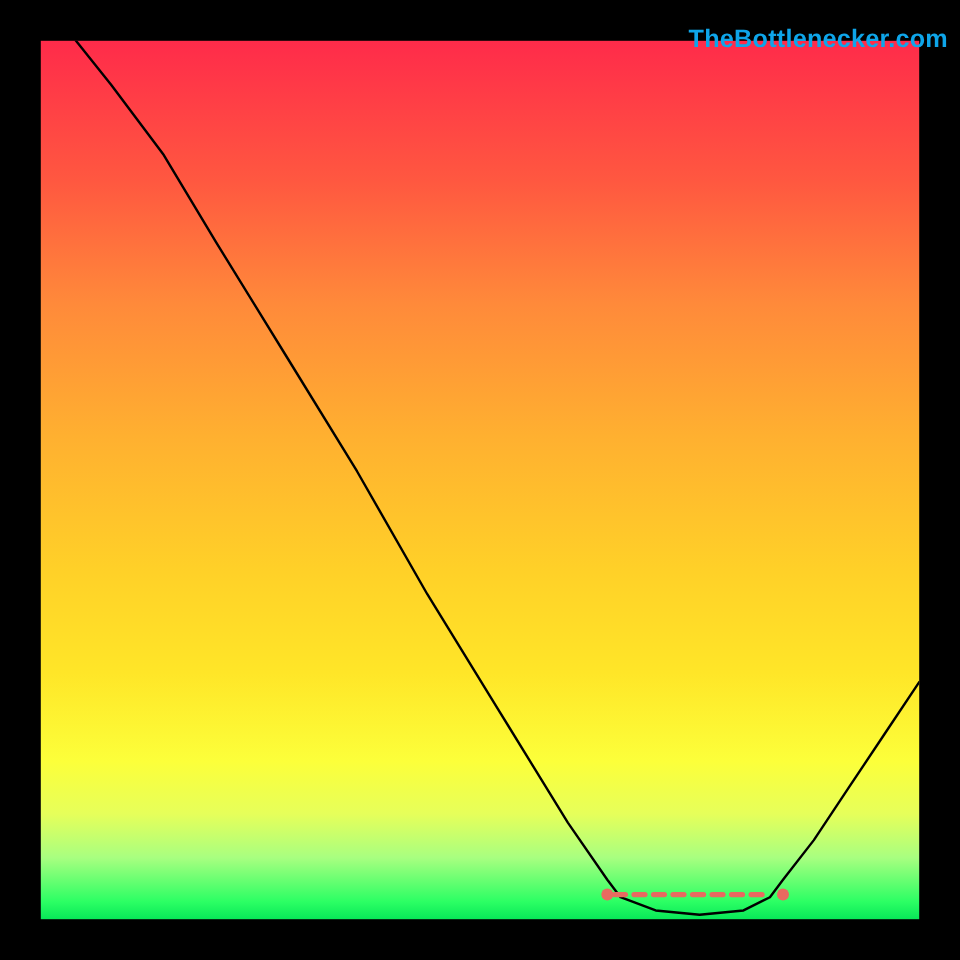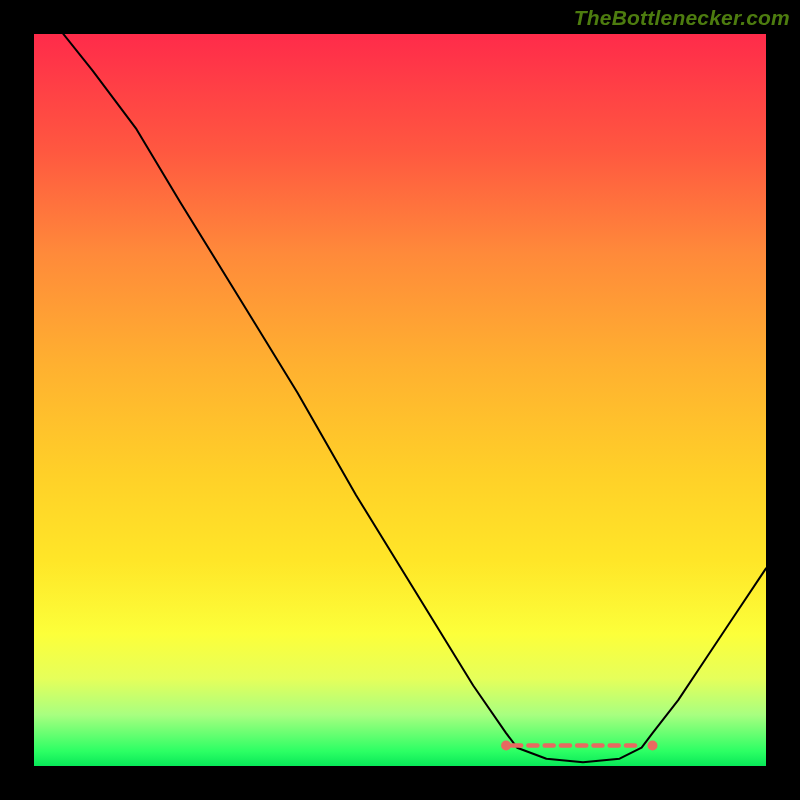--- a/index.html
+++ b/index.html
@@ -12,28 +12,27 @@
     font-family: Arial, Helvetica, sans-serif;
   }
   .container {
     position: relative;
     width: 800px;
     height: 800px;
     background: #000;
   }
   .watermark {
     position: absolute;
-    top: 6px;
+    top: 21px;
     right: 10px;
-    color: #4d7c0f;
+    color: #0ea5e9;
     font-size: 21px;
     font-weight: 600;
     letter-spacing: 0.2px;
     z-index: 10;
-    font-style: italic;
   }
   .plot-area {
     position: absolute;
     left: 34px;
     top: 34px;
     width: 732px;
     height: 732px;
     background: linear-gradient(
       to bottom,
       #ff2b4a 0%,

